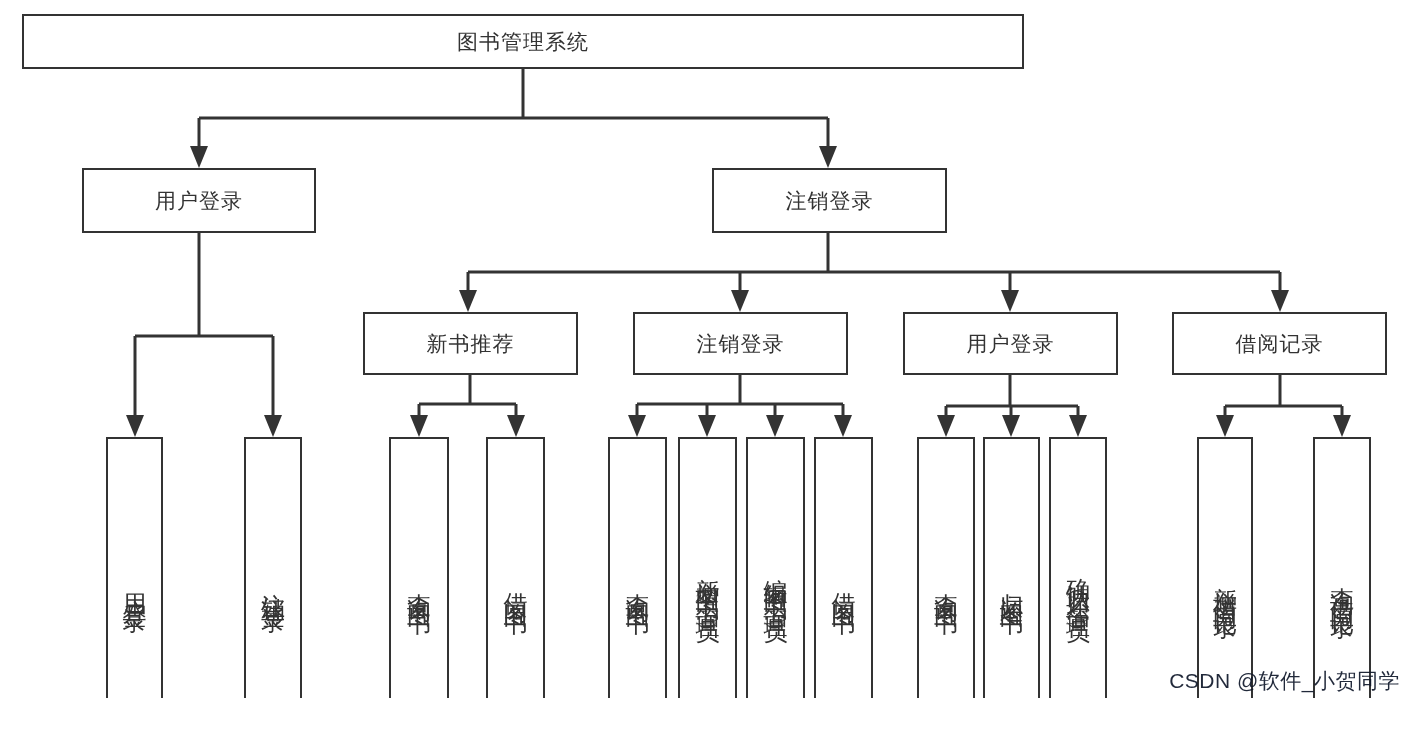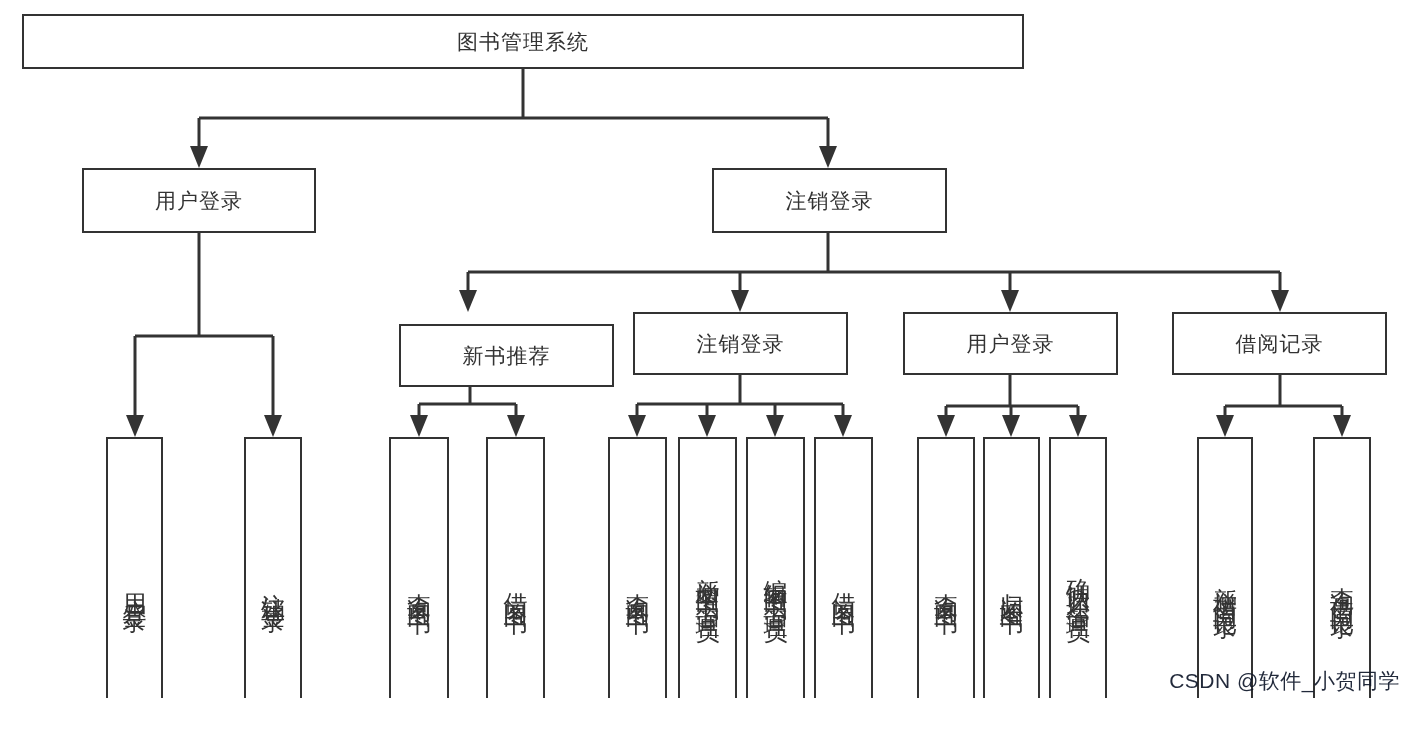--- a/index.html
+++ b/index.html
@@ -118,21 +118,21 @@
     <span>图书管理系统</span>
   </div>
 
   <div class="hbox" style="left:82px;top:168px;width:234px;height:65px;">
     <span>用户登录</span>
   </div>
   <div class="hbox" style="left:712px;top:168px;width:235px;height:65px;">
     <span>注销登录</span>
   </div>
 
-  <div class="hbox" style="left:363px;top:324px;width:215px;height:63px;margin-left:36px;">
+  <div class="hbox" style="left:363px;top:312px;width:215px;height:63px;">
     <span>新书推荐</span>
   </div>
   <div class="hbox" style="left:633px;top:312px;width:215px;height:63px;">
     <span>注销登录</span>
   </div>
   <div class="hbox" style="left:903px;top:312px;width:215px;height:63px;">
     <span>用户登录</span>
   </div>
   <div class="hbox" style="left:1172px;top:312px;width:215px;height:63px;">
     <span>借阅记录</span>

